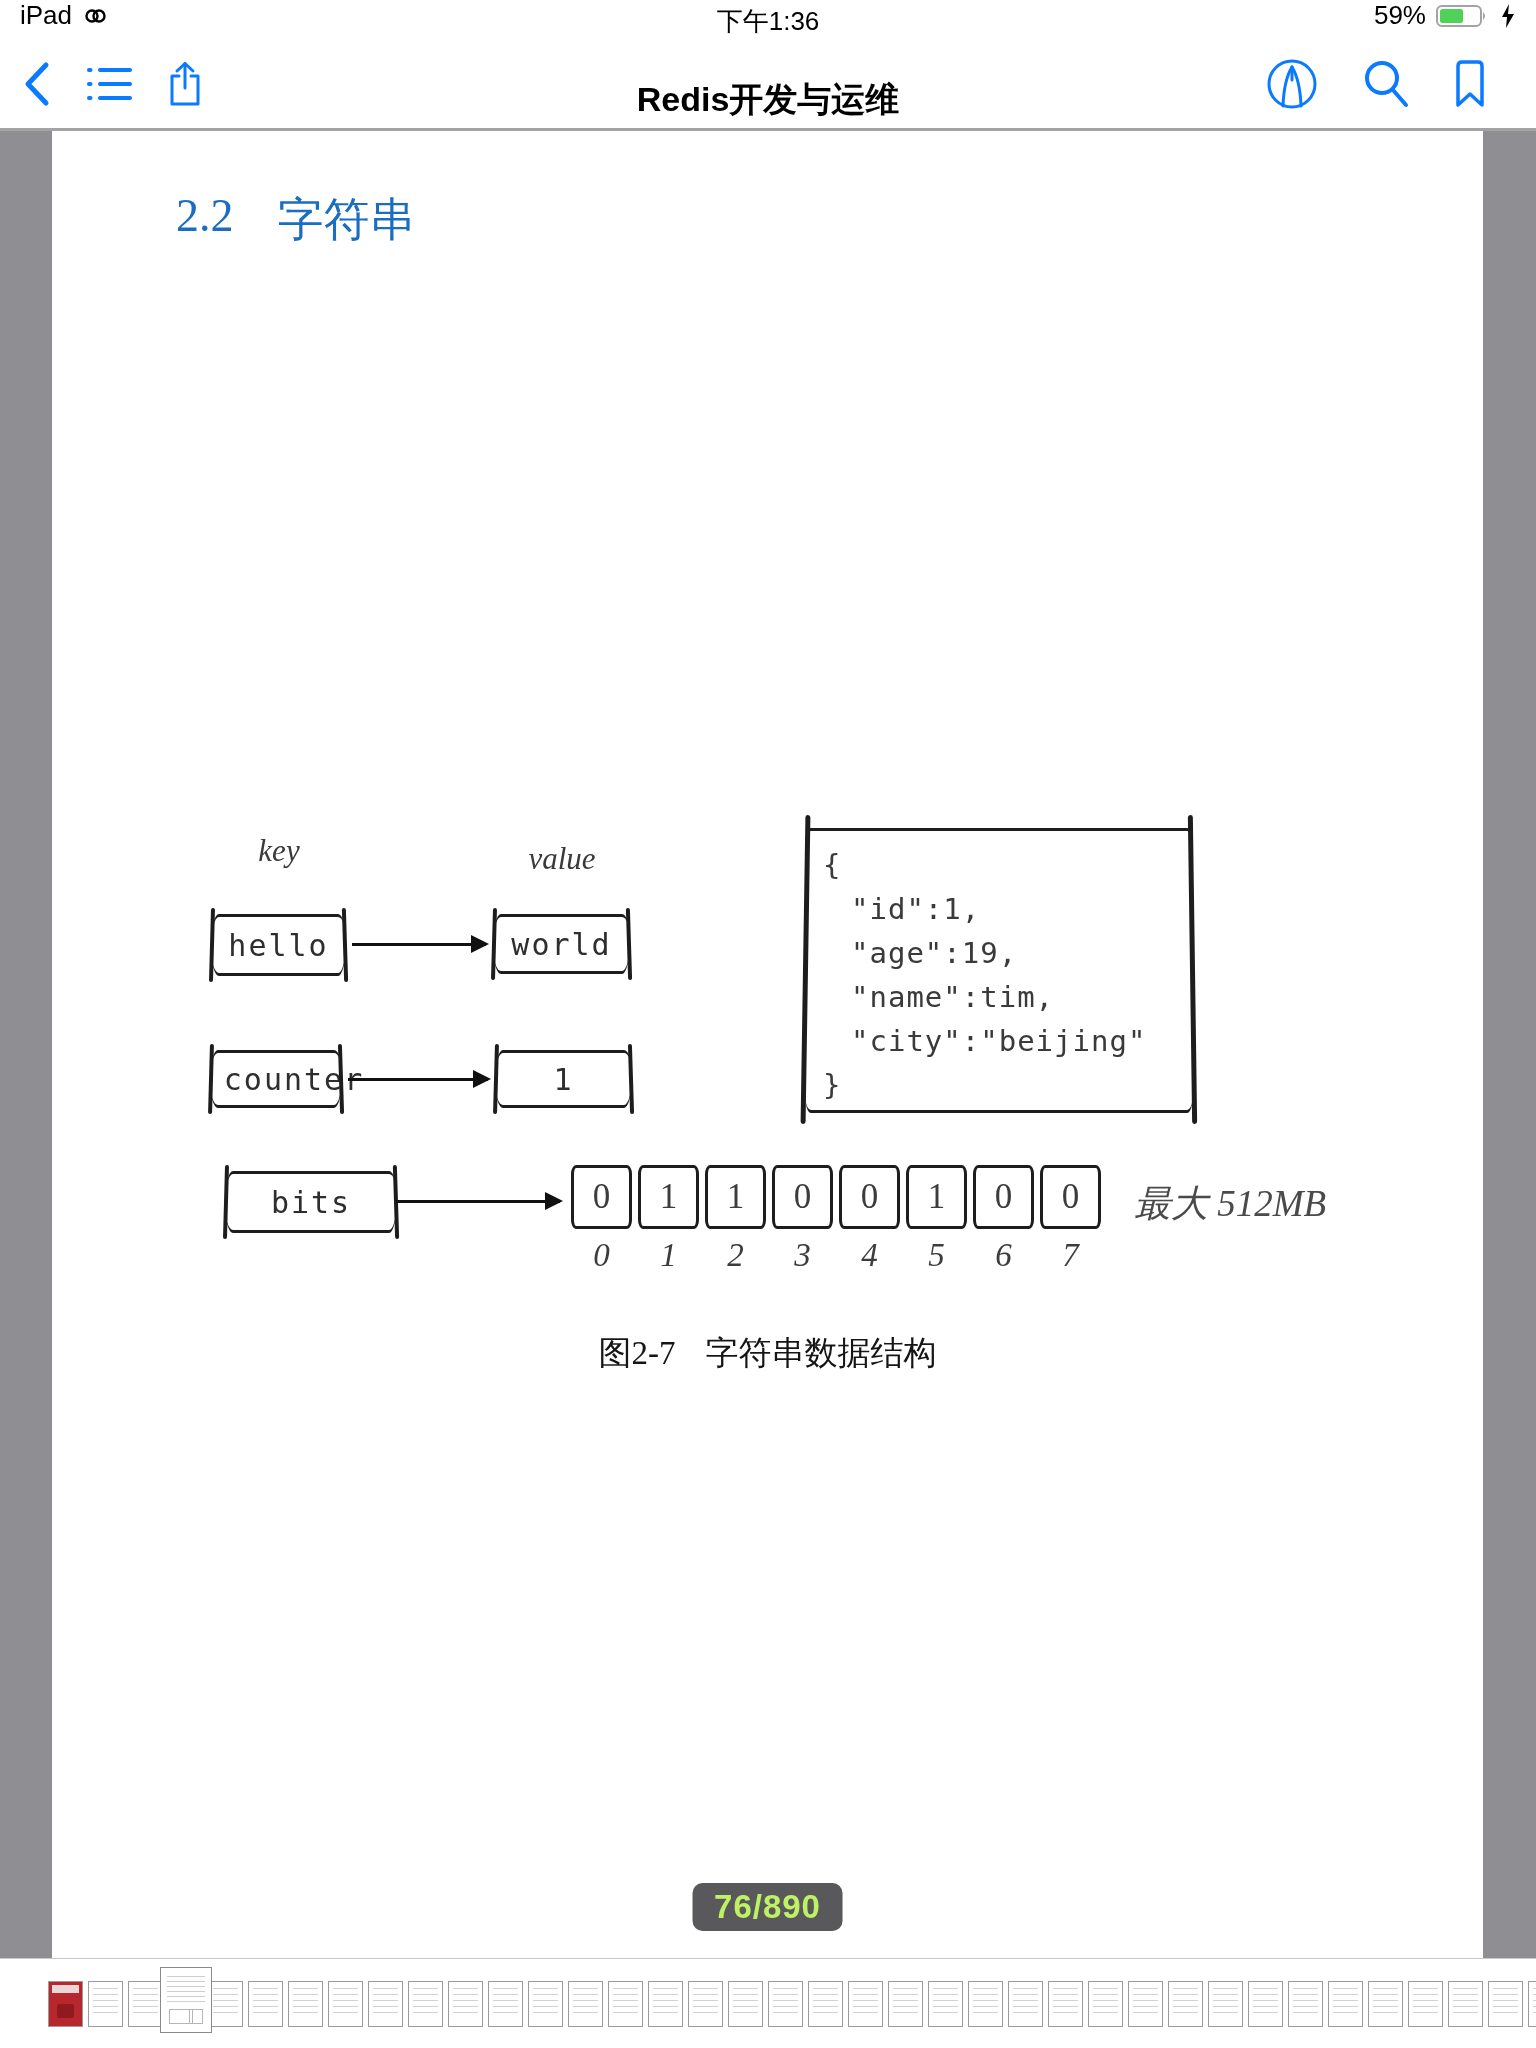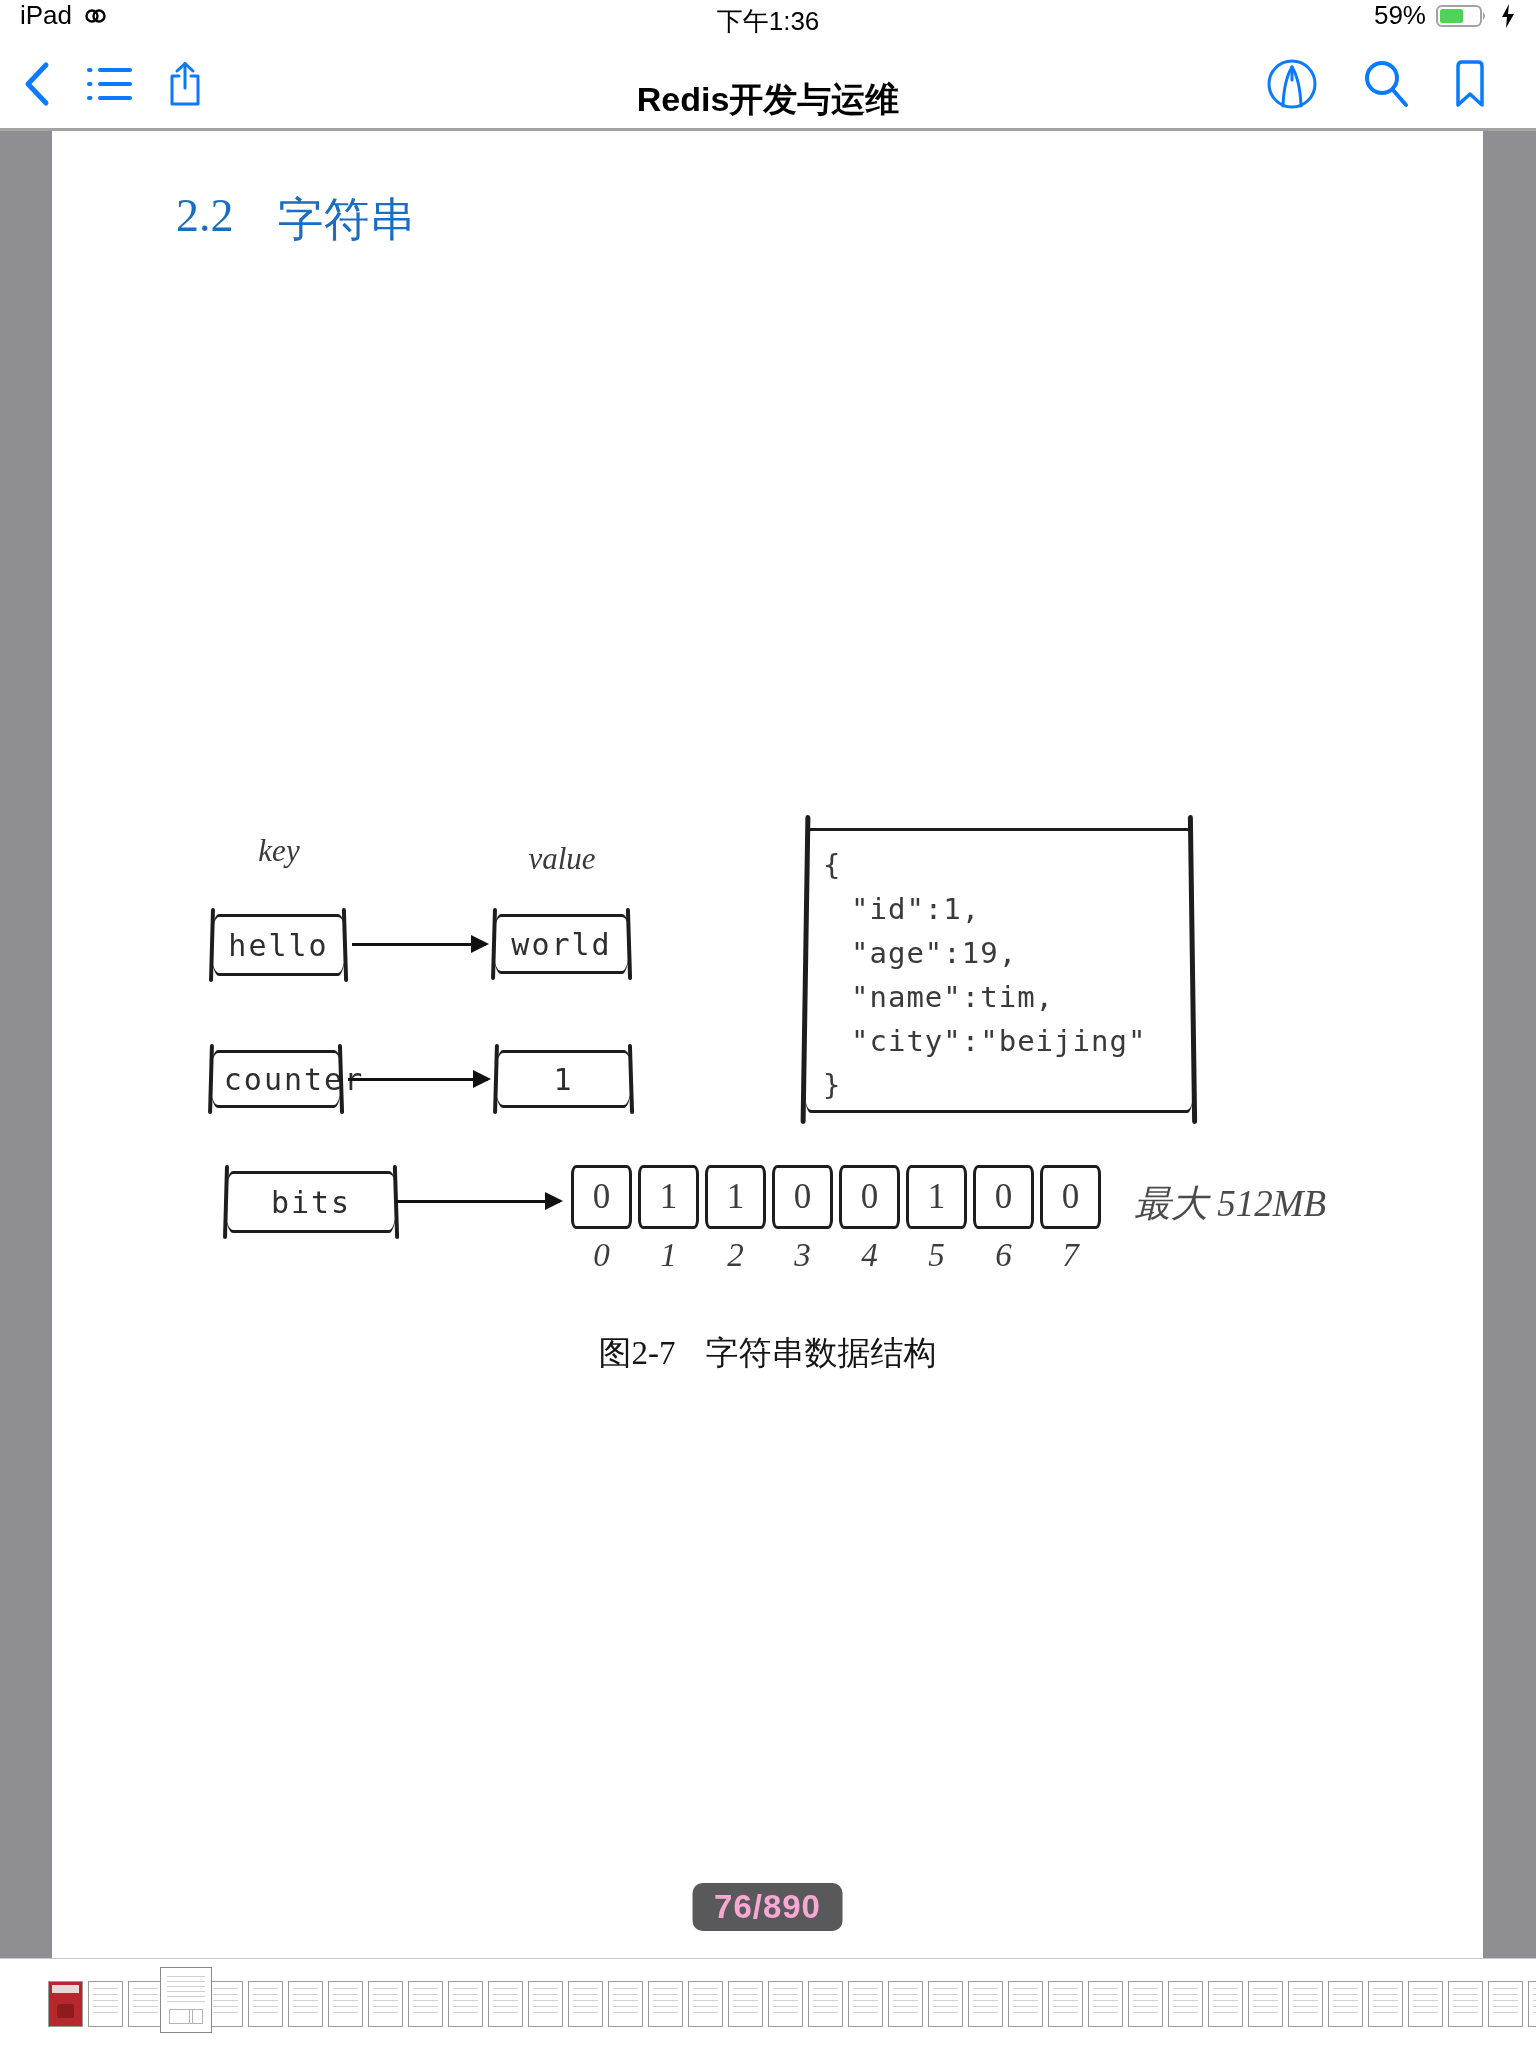--- a/index.html
+++ b/index.html
@@ -106,21 +106,21 @@
     font-style:italic;font-family:"Liberation Serif","DejaVu Serif",serif;white-space:nowrap;
   }
   .figure-caption{
     position:absolute;left:0;top:1200px;width:100%;text-align:center;
     font-size:33px;color:#151515;
   }
   .figure-caption .cap-gap{display:inline-block;width:30px;}
   
   .page-badge{
     position:absolute;top:1752px;left:50%;transform:translateX(-50%);
-    background:#59595c;color:#f9a8d4;border-radius:10px;height:48px;line-height:48px;
+    background:#59595c;color:#bef264;border-radius:10px;height:48px;line-height:48px;
     padding:0 22px;font-size:33px;font-weight:700;letter-spacing:1px;
     font-family:"Liberation Sans","DejaVu Sans",sans-serif;
   }
   
   .thumb-strip{
     position:absolute;bottom:0;left:0;width:1536px;height:90px;background:#fff;
     border-top:1px solid #c9c9c9;box-sizing:border-box;
   }
   .thumb{
     position:absolute;top:22px;width:35px;height:46px;background:#fff;

